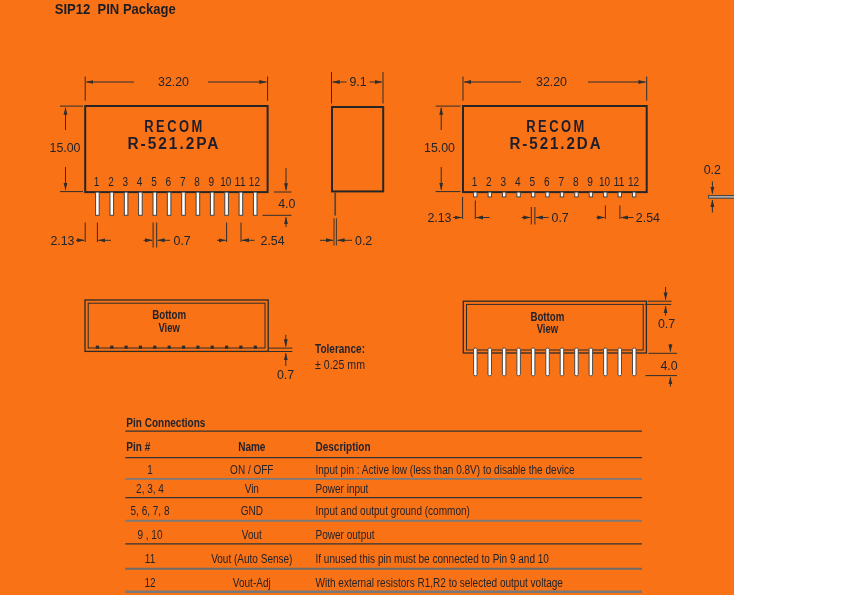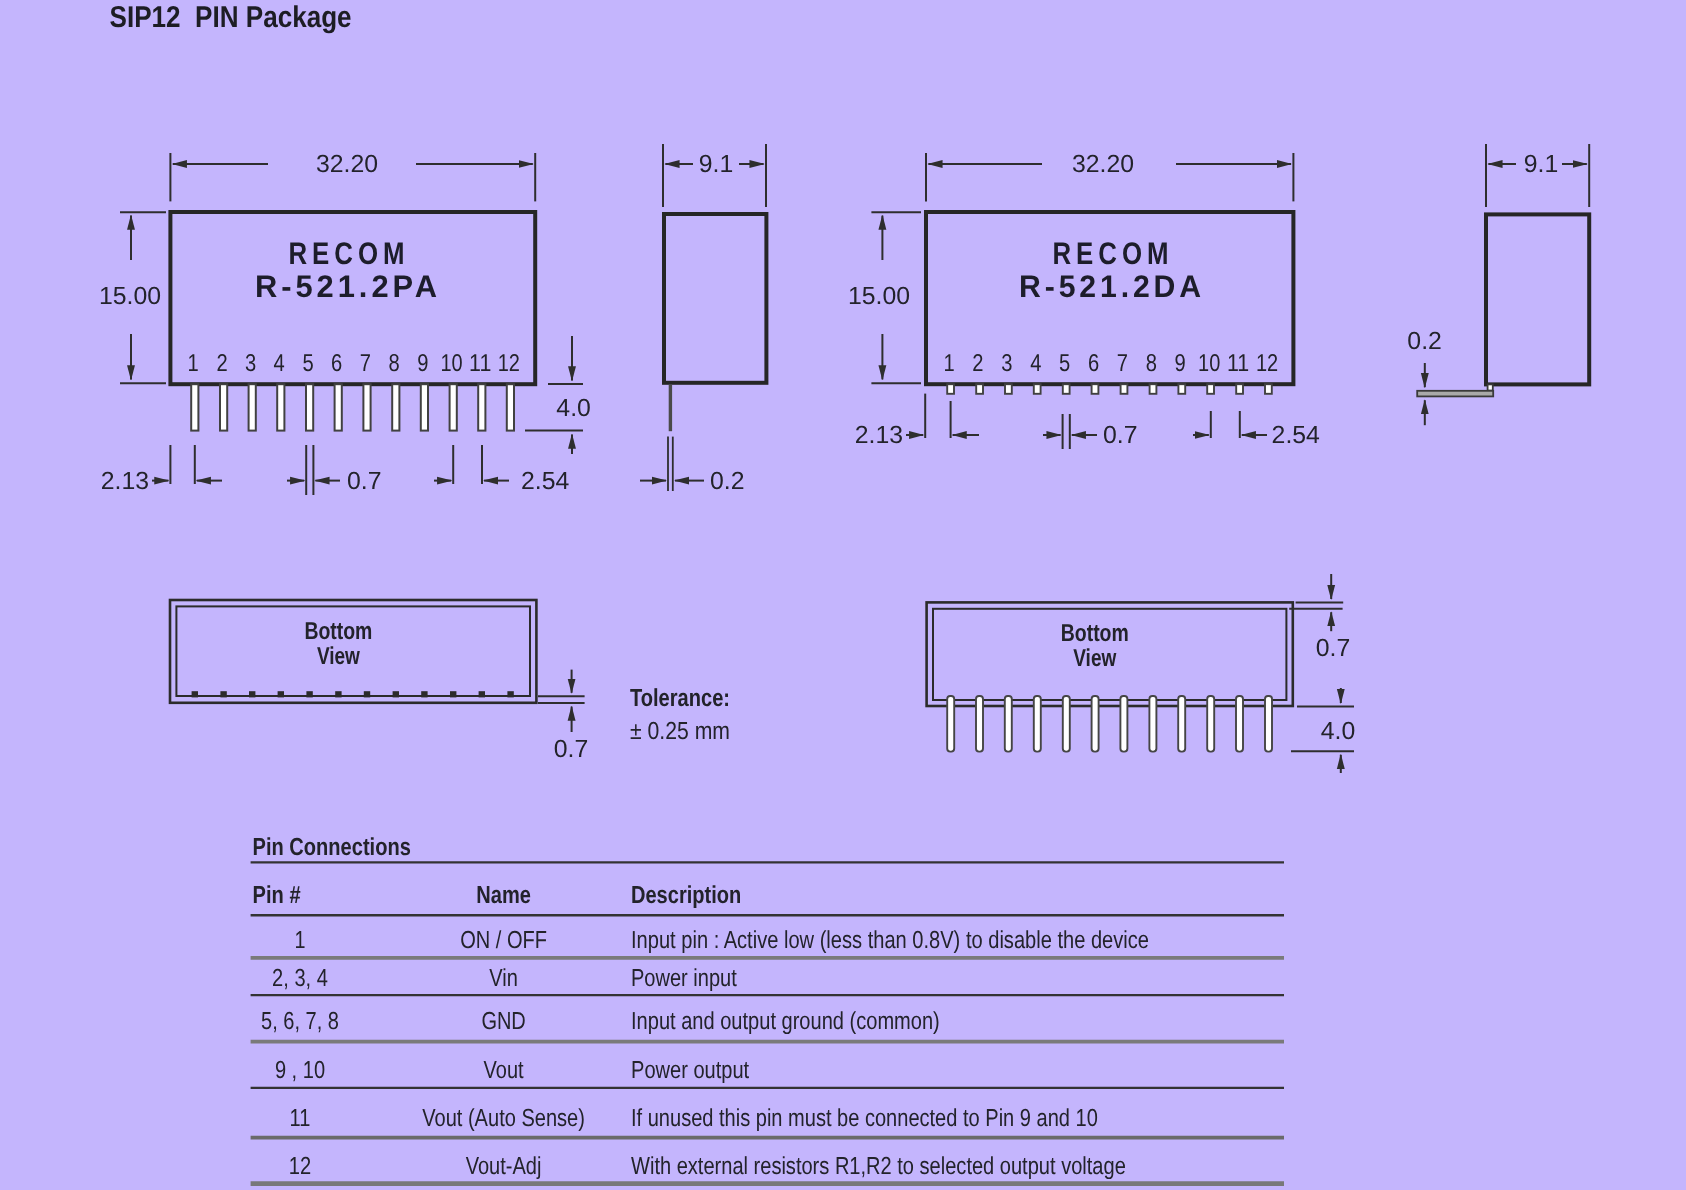--- a/index.html
+++ b/index.html
@@ -1,16 +1,16 @@
 <!DOCTYPE html>
 <html><head>
 <meta charset="utf-8">
 <style>
   html,body{margin:0;padding:0;background:#ffffff;}
-  #page{position:relative;width:843px;height:595px;background:#c4b5fd;overflow:hidden;}
+  #page{position:relative;width:734px;height:595px;background:#f97316;overflow:hidden;}
   svg{position:absolute;left:0;top:0;font-family:"Liberation Sans", sans-serif;}
 </style>
 </head>
 <body>
 <div id="page">
 <svg width="843" height="595" viewBox="0 0 843 595">
 <defs>
 <marker id="ah" viewBox="0 0 10 6" refX="9.3" refY="3" markerWidth="7.6" markerHeight="4.6" orient="auto-start-reverse">
           <path d="M0,0.4 L10,3 L0,5.6 z" fill="#2e2e2e"></path>
         </marker>

